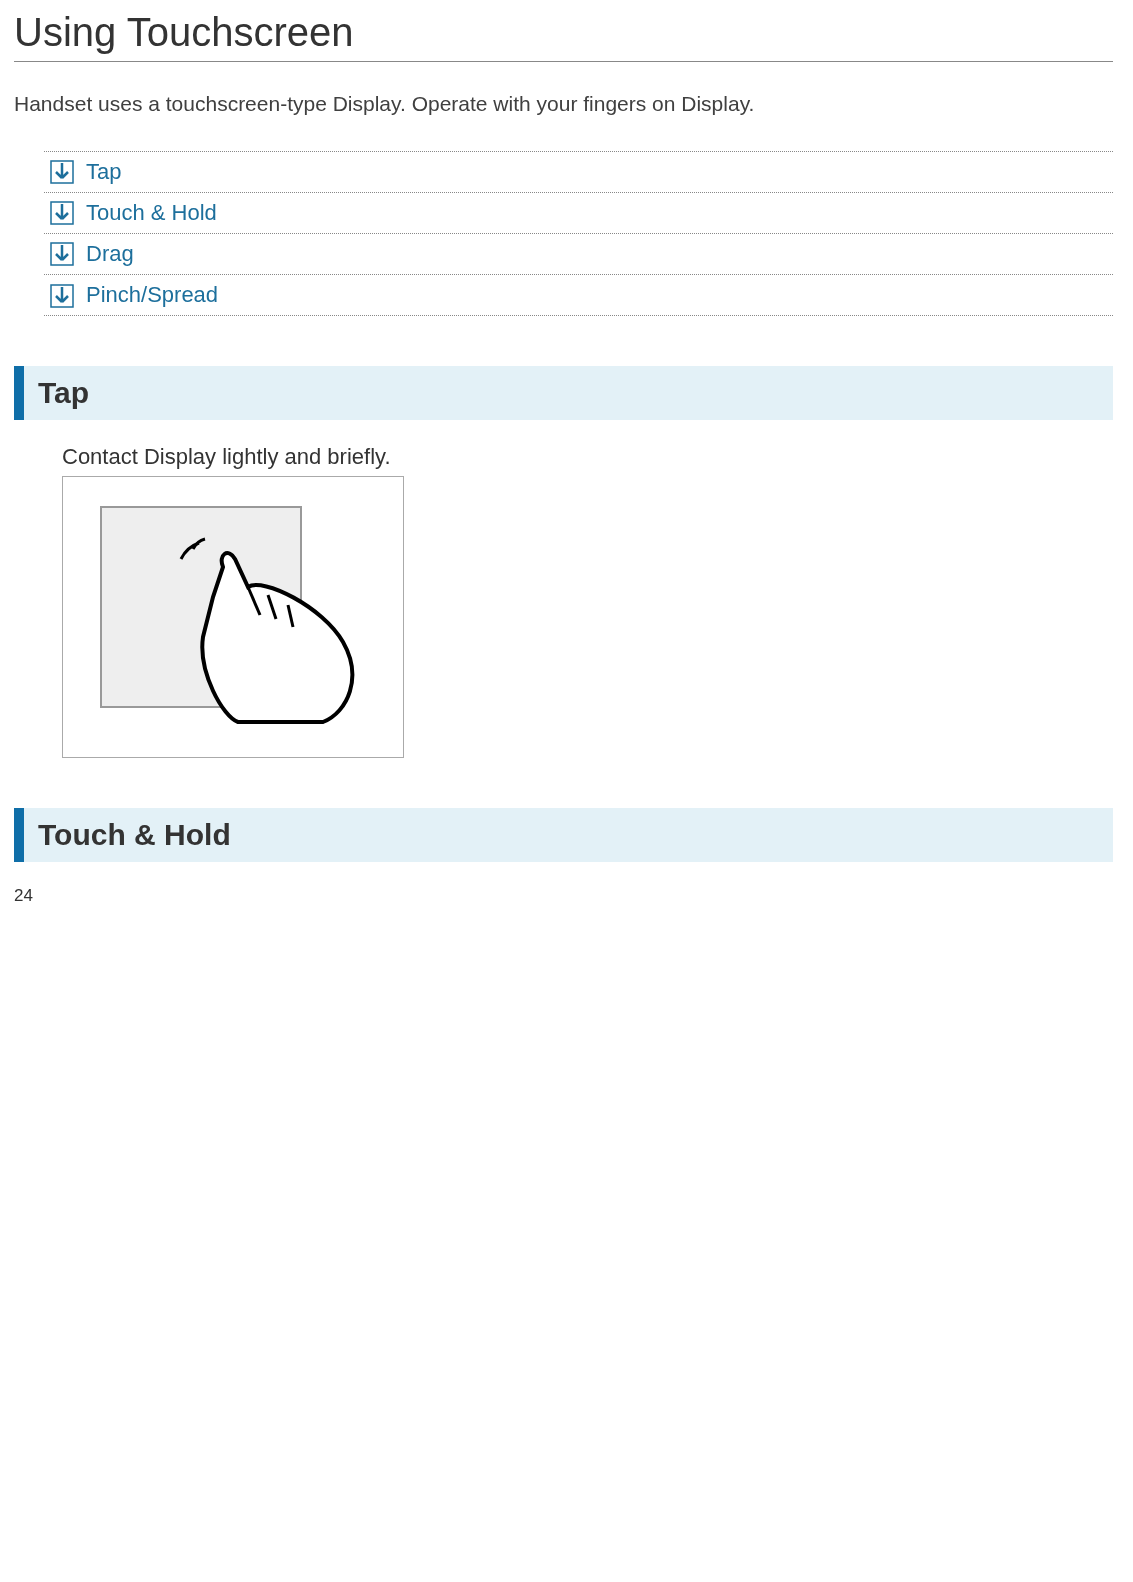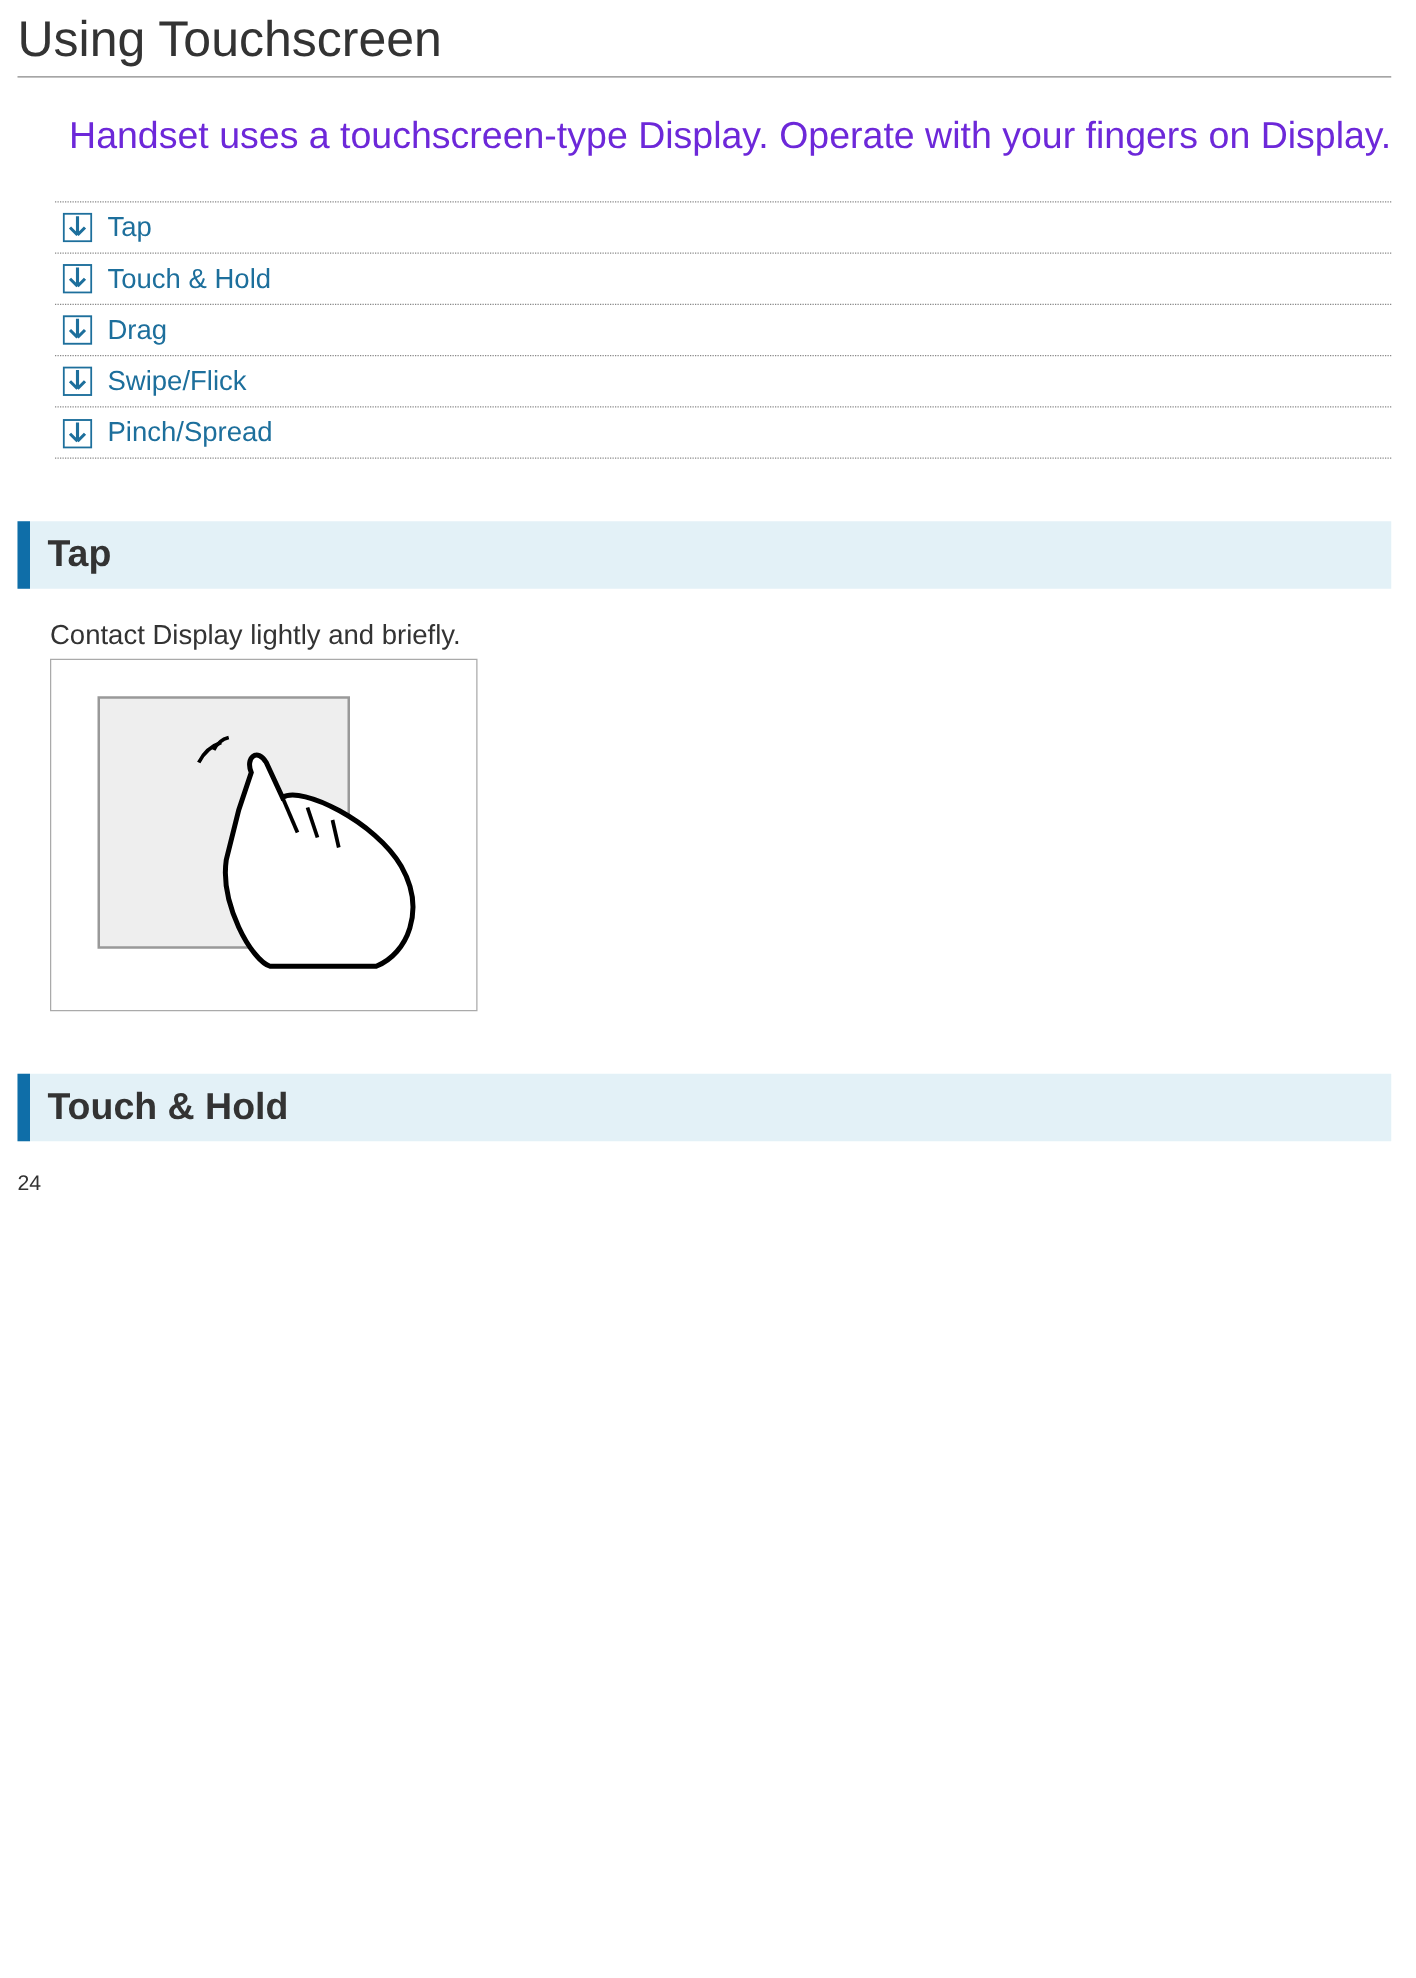--- a/index.html
+++ b/index.html
@@ -17,24 +17,23 @@
     font-weight: normal;
     margin: 10px 0 6px 0;
     color: #333;
   }
   .main-rule {
     border: none;
     border-top: 1px solid #888;
     margin: 0 0 30px 0;
   }
   .intro {
-    font-size: 30px;
-    color: #6d28d9;
+    font-size: 21px;
+    color: #404040;
     margin-bottom: 35px;
-    text-align: right;
   }
   .toc {
     margin-bottom: 50px;
     margin-left: 30px;
   }
   .toc-item {
     border-top: 1px dotted #888;
     padding: 7px 0 7px 6px;
     display: flex;
     align-items: center;
@@ -58,21 +57,21 @@
   .section-heading {
     background: #e3f1f7;
     border-left: 10px solid #0f6ea8;
     font-size: 30px;
     font-weight: bold;
     color: #333;
     padding: 10px 14px;
     margin: 0 0 24px 0;
   }
   .section-body {
-    margin-left: 12px;
+    margin-left: 34px;
     padding-left: 14px;
   }
   .desc {
     font-size: 22px;
     color: #333;
     margin-bottom: 6px;
   }
   .figure {
     width: 340px;
     height: 280px;
@@ -125,29 +124,20 @@
       </span>
       <a class="toc-link">Drag</a>
     </div>
     <div class="toc-item">
       <span class="arrow-icon">
         <svg viewBox="0 0 24 24" width="24" height="24">
             <path fill="none" stroke="#1d6f9c" stroke-width="2.5" d="M12 3 L12 18 M12 18 L6 12 M12 18 L18 12"></path>
             <rect x="1" y="1" width="22" height="22" fill="none" stroke="#1d6f9c" stroke-width="1.5"></rect>
           </svg>
       </span>
-      <a class="toc-link">Swipe/Flick</a>
-    </div>
-    <div class="toc-item">
-      <span class="arrow-icon">
-        <svg viewBox="0 0 24 24" width="24" height="24">
-            <path fill="none" stroke="#1d6f9c" stroke-width="2.5" d="M12 3 L12 18 M12 18 L6 12 M12 18 L18 12"></path>
-            <rect x="1" y="1" width="22" height="22" fill="none" stroke="#1d6f9c" stroke-width="1.5"></rect>
-          </svg>
-      </span>
       <a class="toc-link">Pinch/Spread</a>
     </div>
   </div>
 
   <div class="section-heading">Tap</div>
   <div class="section-body">
     <div class="desc">Contact Display lightly and briefly.</div>
     <div class="figure">
       <svg viewBox="0 0 340 280" width="340" height="280">
         <rect x="38" y="30" width="200" height="200" fill="#eee" stroke="#999" stroke-width="2"></rect>

